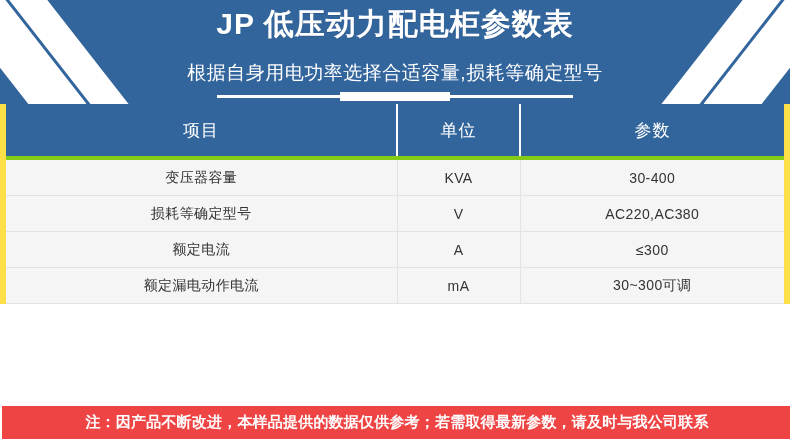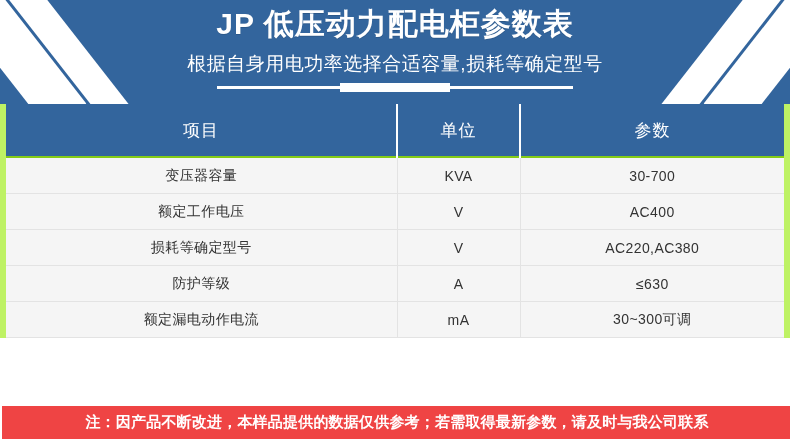--- a/index.html
+++ b/index.html
@@ -79,21 +79,21 @@
     color: #ffffff;
     font-size: 30px;
     font-weight: bold;
     letter-spacing: 1px;
     line-height: 1.28;
     white-space: nowrap;
     text-shadow: 0 1px 0 rgba(0,0,0,0.12);
   }
 
   .banner-subtitle {
-    margin-top: 9px;
+    margin-top: 18px;
     color: #ffffff;
     font-size: 19px;
     font-weight: normal;
     letter-spacing: 0.5px;
     line-height: 1.25;
     white-space: nowrap;
   }
 
   
   .banner-rule {
@@ -117,21 +117,21 @@
     top: 0;
     width: 110px;
     height: 9px;
     background: #ffffff;
   }
 
   
   .table-wrap {
     position: relative;
     width: 790px;
-    background: #bef264;
+    background: #fde047;
     padding: 0 6px;
     box-sizing: border-box;
   }
 
   table.spec {
     width: 778px;
     border-collapse: collapse;
     table-layout: fixed;
   }
 
@@ -158,21 +158,21 @@
     background: #f5f5f5;
     color: #333333;
     font-size: 14px;
     height: 33px;
     text-align: center;
     vertical-align: middle;
     border-bottom: 1px solid #e3e3e3;
     letter-spacing: 0.4px;
   }
   table.spec tbody tr:first-child td {
-    border-top: 2px solid #84cc16;
+    border-top: 4px solid #84cc16;
   }
   table.spec tbody td.cell-item {
     border-right: 1px solid #e3e3e3;
   }
   table.spec tbody td.cell-unit {
     border-right: 1px solid #e3e3e3;
   }
   table.spec tbody tr:last-child td {
     border-bottom: 1px solid #e3e3e3;
   }
@@ -228,36 +228,31 @@
         <tr>
           <th>项目</th>
           <th>单位</th>
           <th>参数</th>
         </tr>
       </thead>
       <tbody id="spec-body">
           <tr>
             <td class="cell-item">变压器容量</td>
             <td class="cell-unit">KVA</td>
-            <td class="cell-param">30-700</td>
-          </tr>
-          <tr>
-            <td class="cell-item">额定工作电压</td>
-            <td class="cell-unit">V</td>
-            <td class="cell-param">AC400</td>
+            <td class="cell-param">30-400</td>
           </tr>
           <tr>
             <td class="cell-item">损耗等确定型号</td>
             <td class="cell-unit">V</td>
             <td class="cell-param">AC220,AC380</td>
           </tr>
           <tr>
-            <td class="cell-item">防护等级</td>
+            <td class="cell-item">额定电流</td>
             <td class="cell-unit">A</td>
-            <td class="cell-param">≤630</td>
+            <td class="cell-param">≤300</td>
           </tr>
           <tr>
             <td class="cell-item">额定漏电动作电流</td>
             <td class="cell-unit">mA</td>
             <td class="cell-param">30~300可调</td>
           </tr>
         </tbody>
     </table>
   </div>
 

